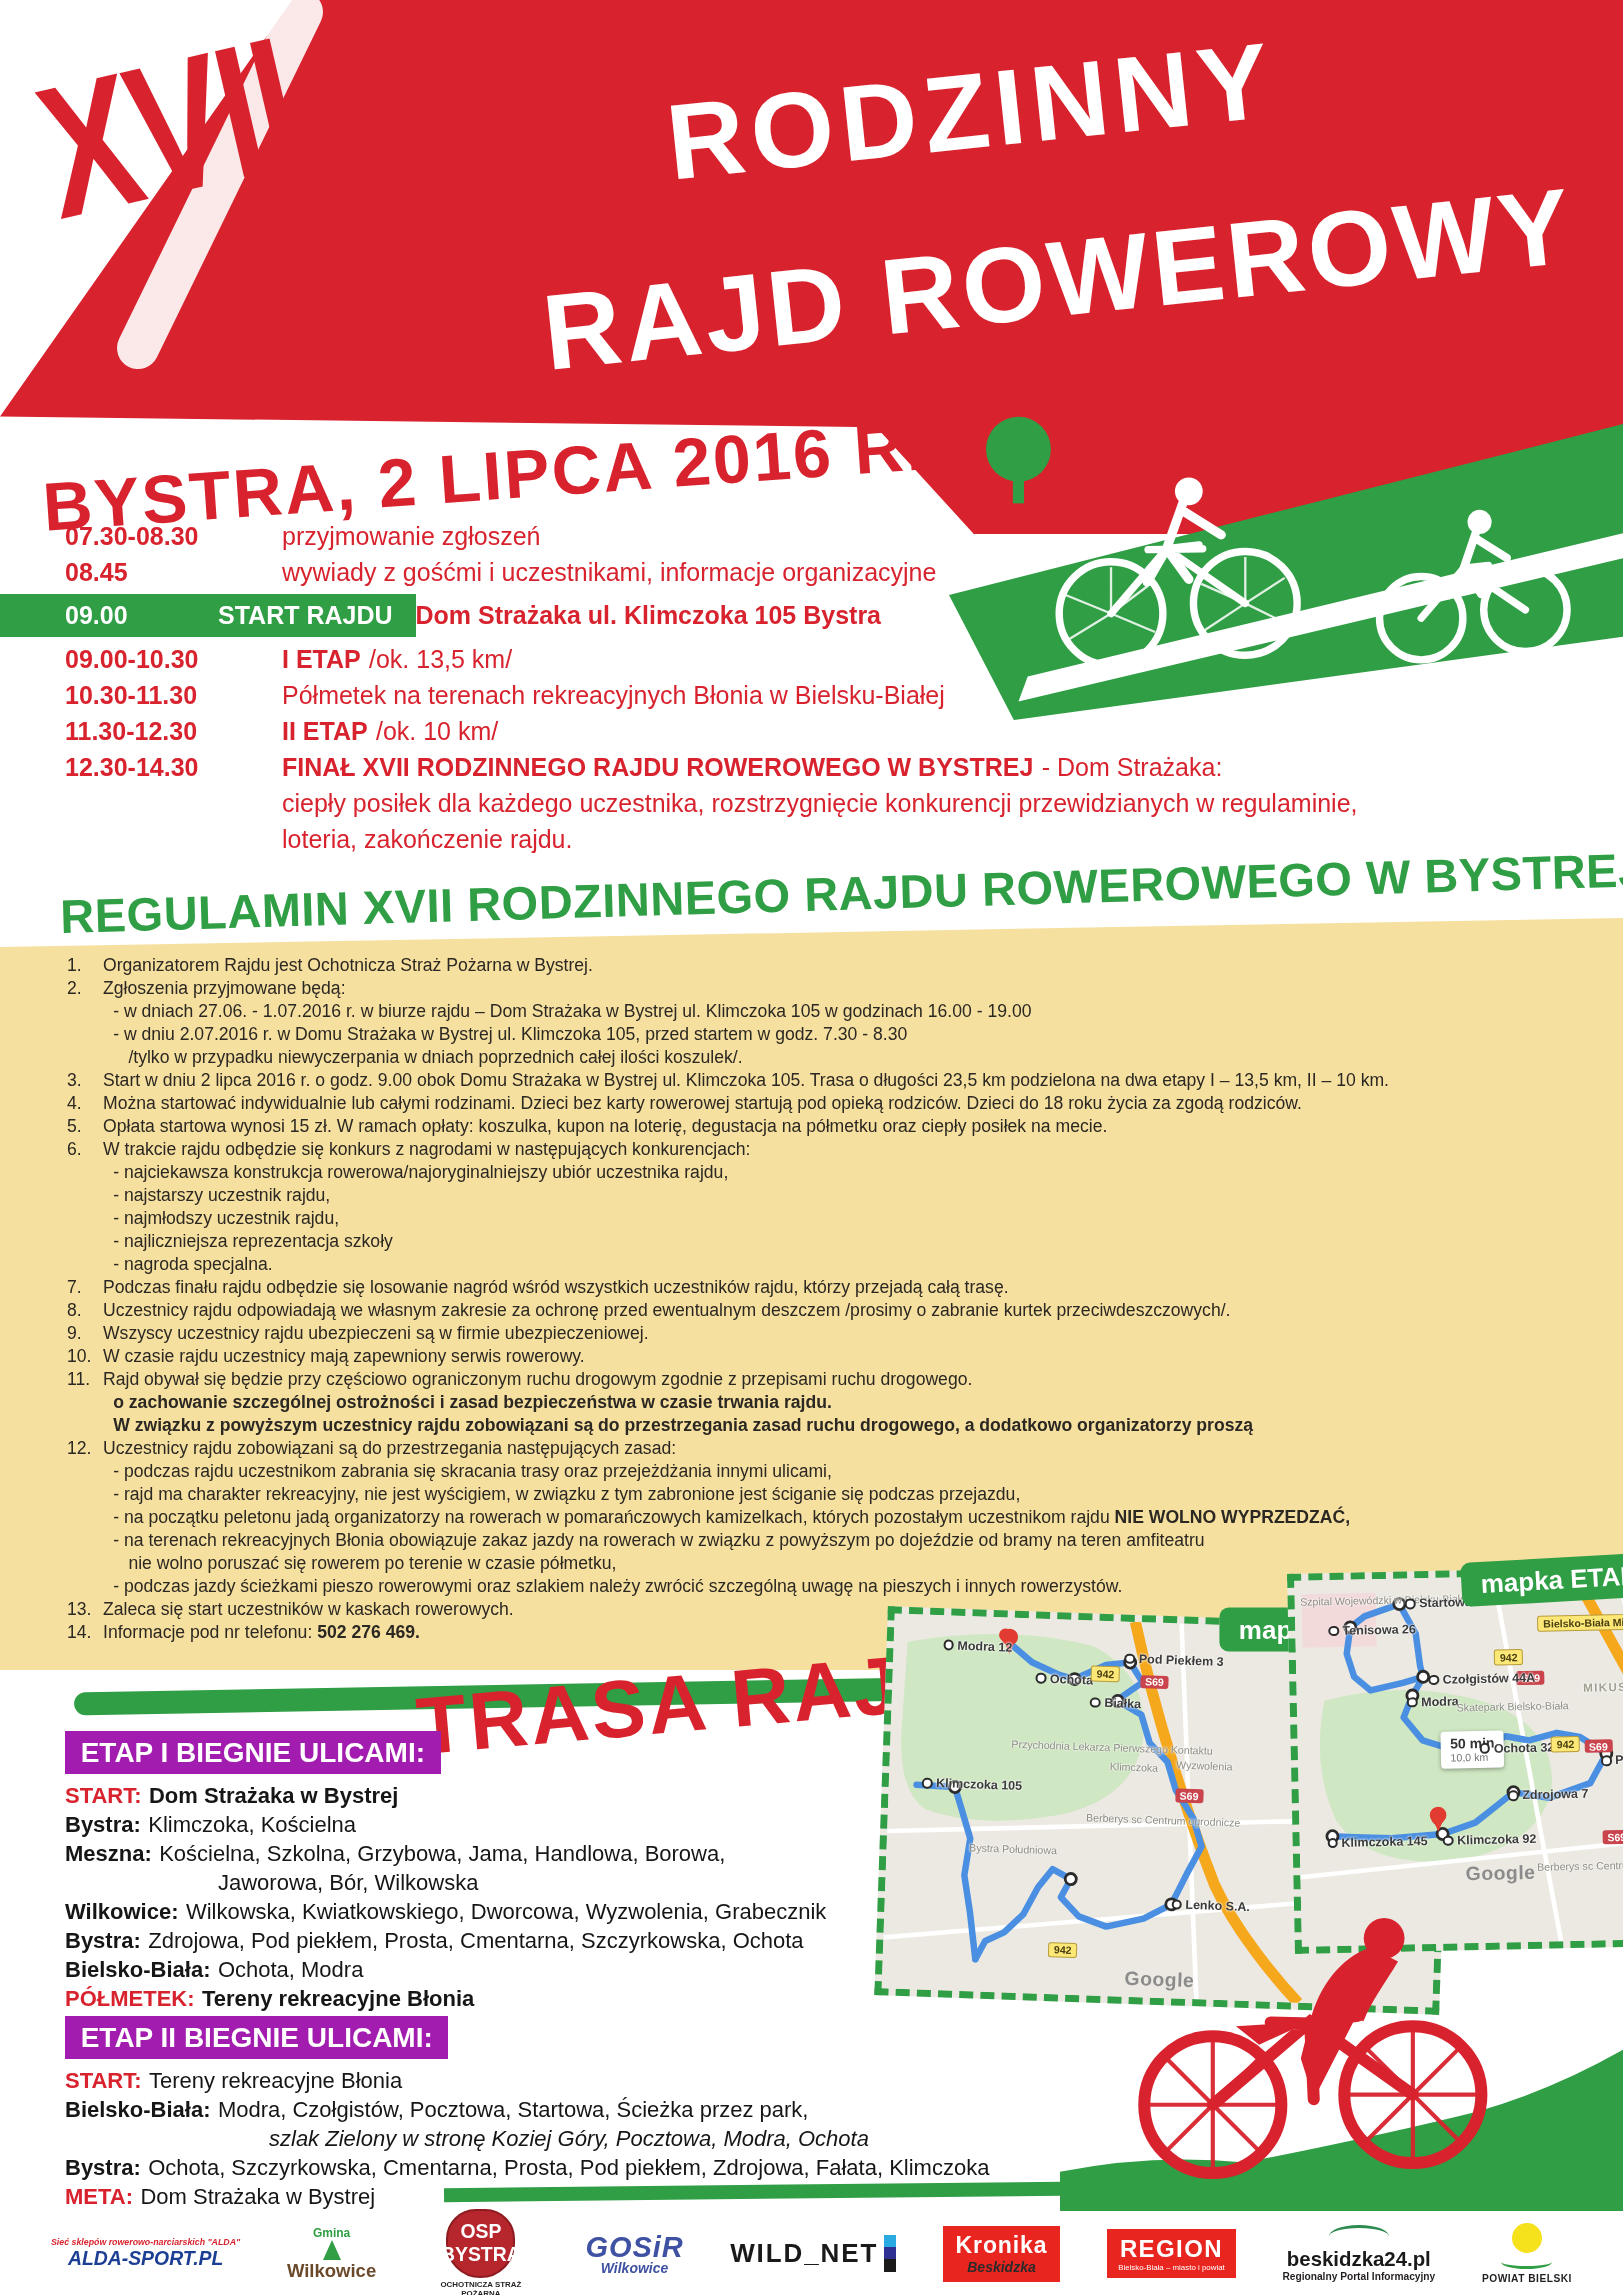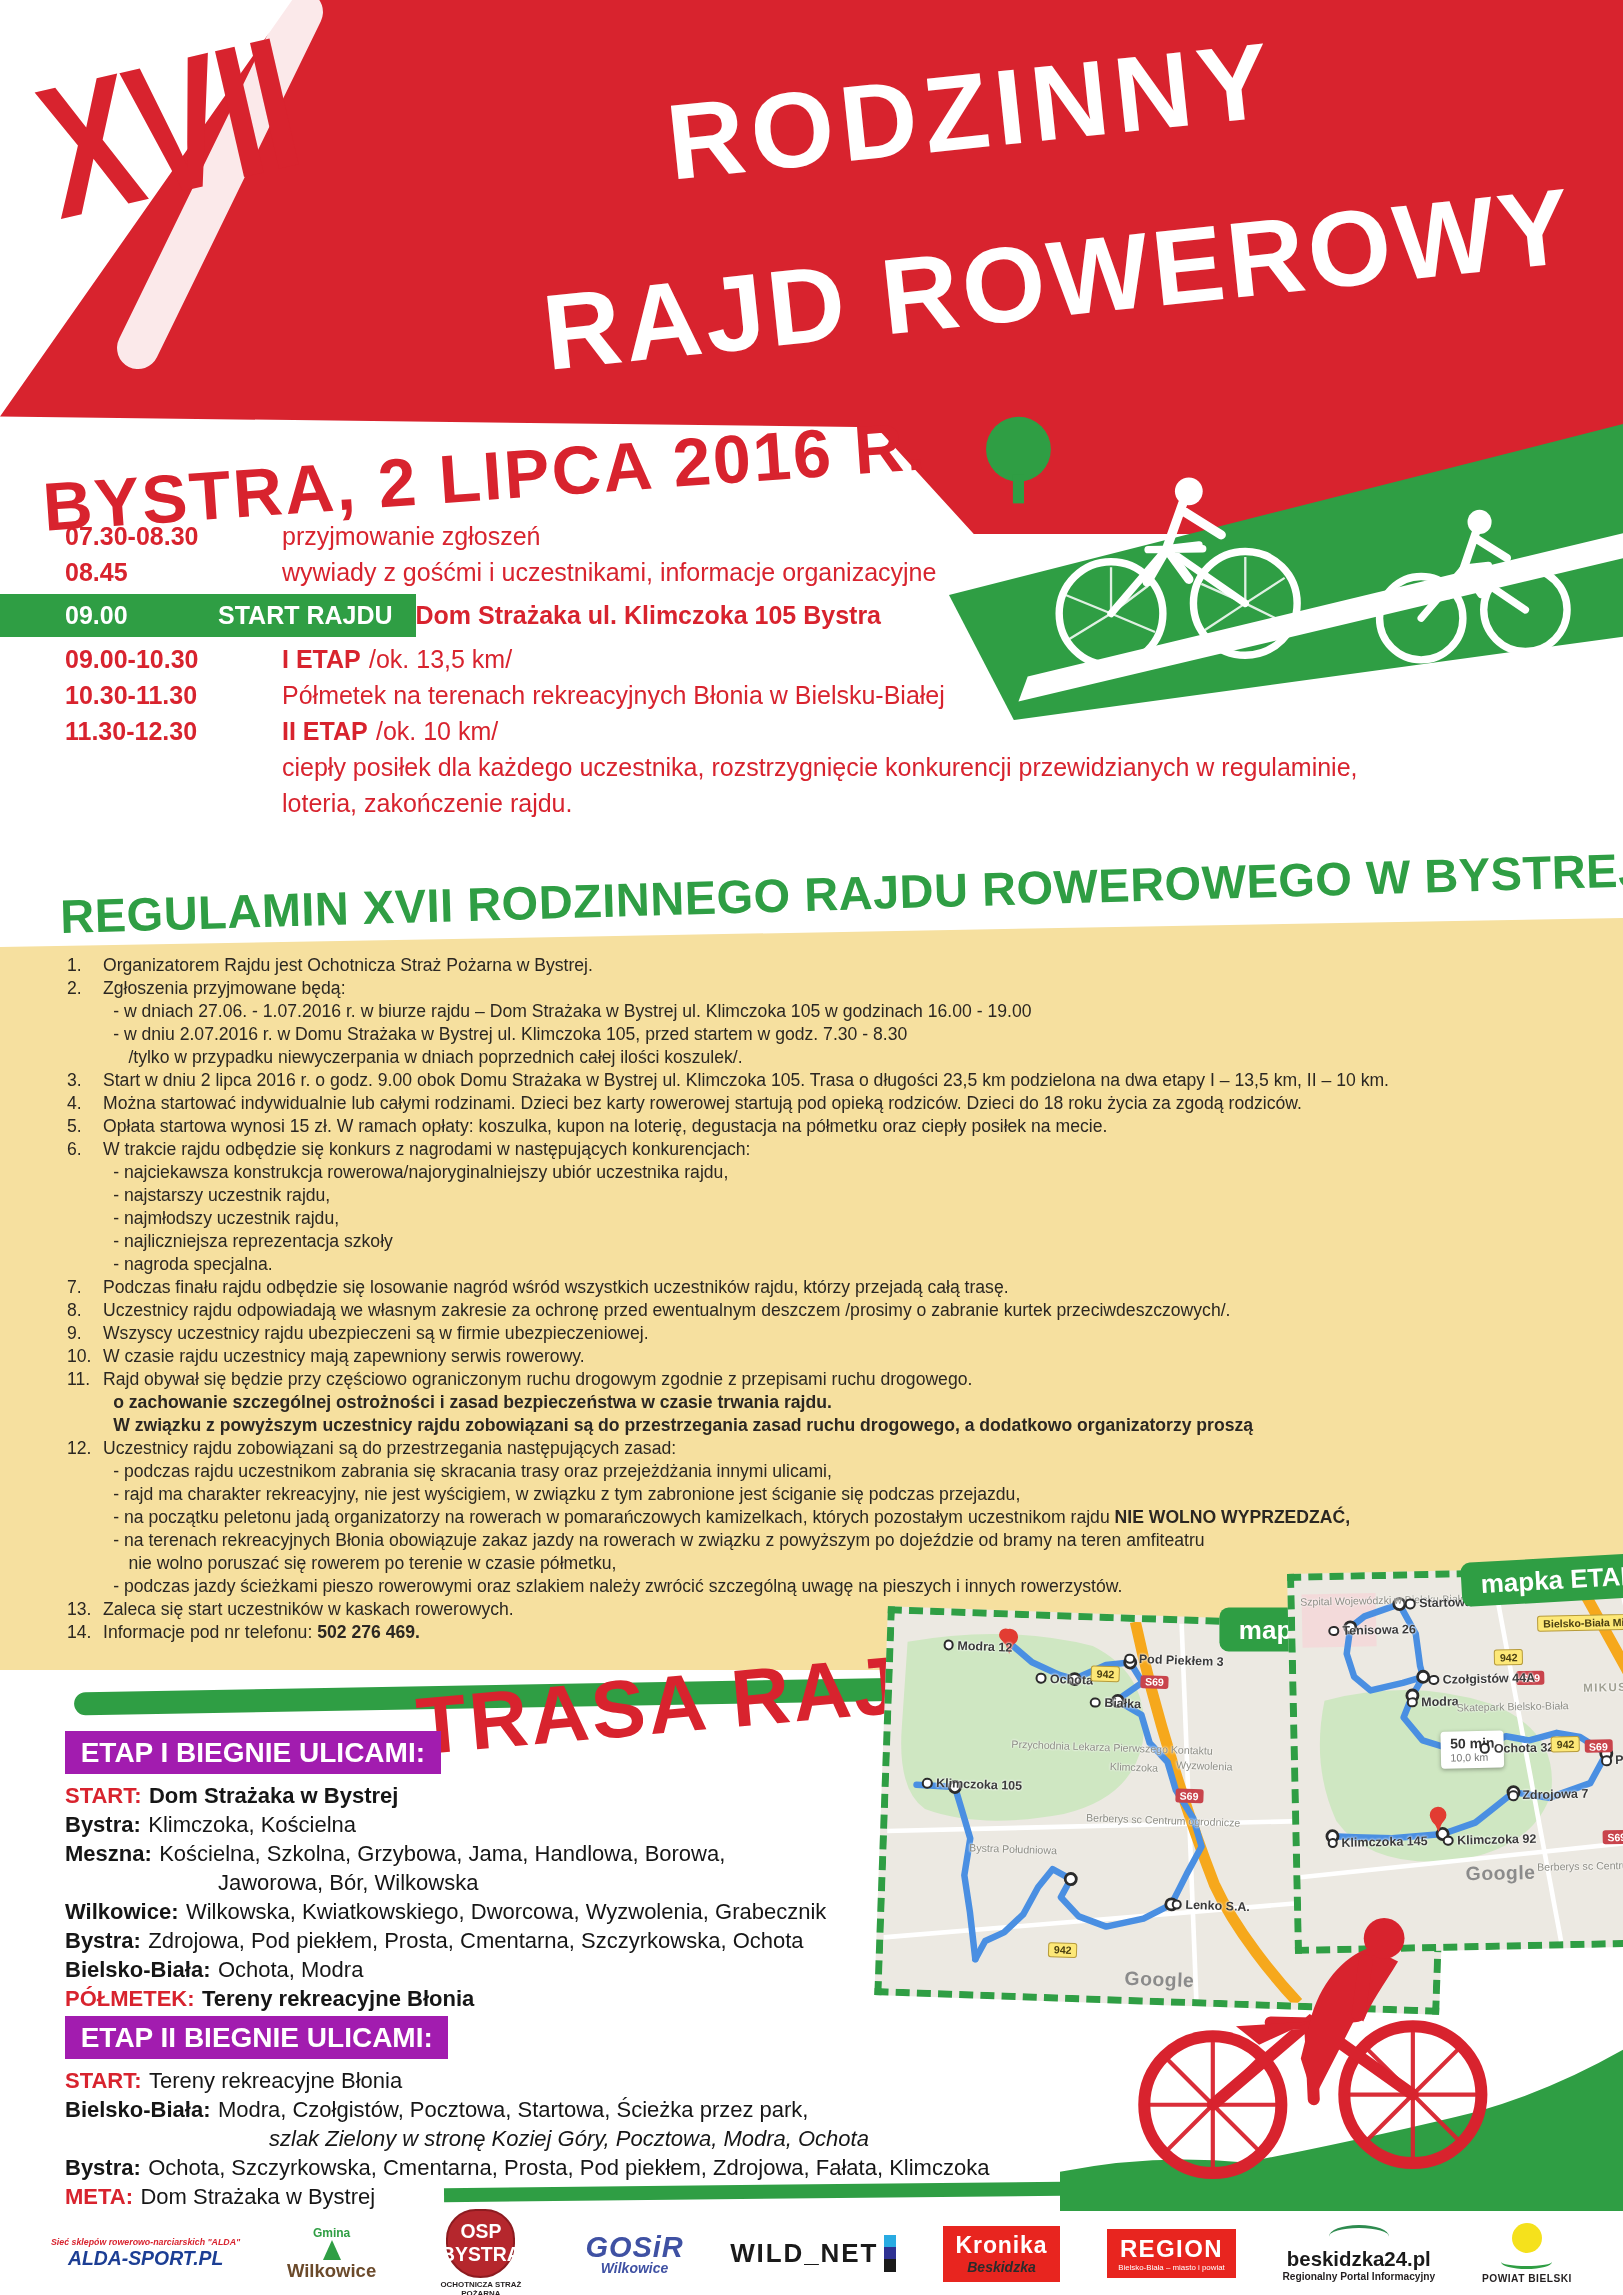--- a/index.html
+++ b/index.html
@@ -220,20 +220,28 @@
 
       <div class="s-row">
         <span class="s-left">
           <span class="s-time">11.30-12.30</span>
 
         </span>
         <span class="s-bold">II ETAP</span>
         <span class="s-text">/ok. 10 km/</span>
       </div>
 
+      <div class="s-row">
+        <span class="s-left">
+          <span class="s-time">12.30-14.30</span>
+
+        </span>
+        <span class="s-bold">FINAŁ XVII RODZINNEGO RAJDU ROWEROWEGO W BYSTREJ</span>
+        <span class="s-text">- Dom Strażaka:</span>
+      </div>
 
       <div class="s-row">
         <span class="s-left">
           <span class="s-time"></span>
 
         </span>
 
         <span class="s-text">ciepły posiłek dla każdego uczestnika, rozstrzygnięcie konkurencji przewidzianych w regulaminie,</span>
       </div>
 

